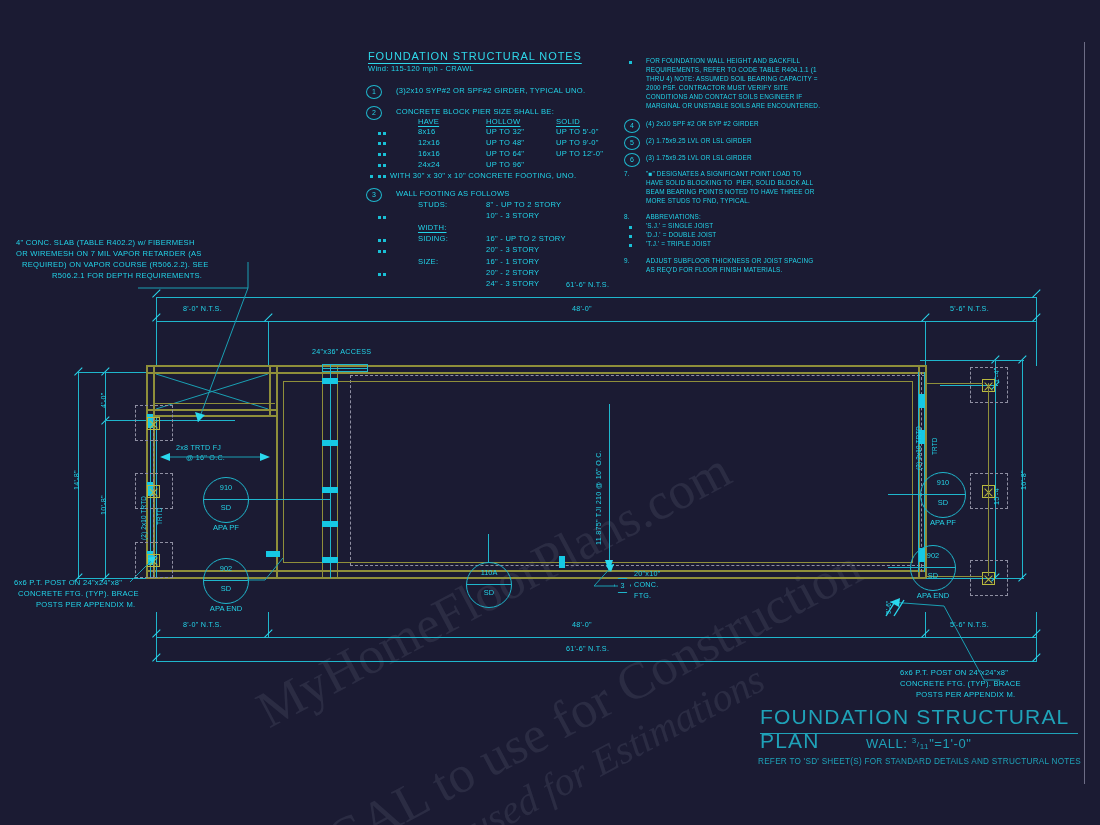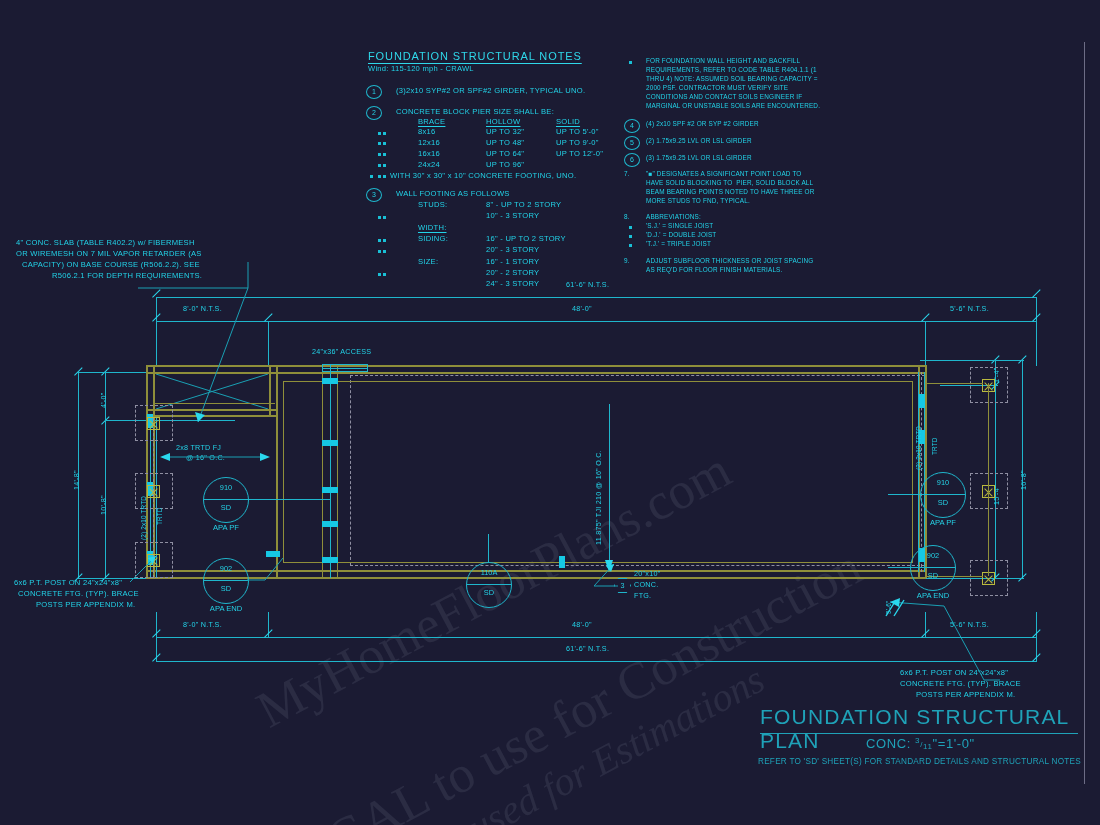--- a/index.html
+++ b/index.html
@@ -202,21 +202,21 @@
   <div class="txt h-notes" style="left:368px; top:50px;">FOUNDATION STRUCTURAL NOTES</div>
   <div class="txt sm2" style="left:368px; top:64px;">Wind: 115-120 mph - CRAWL</div>
 
   <div class="numcirc" style="left:366px; top:85px;">1</div>
   <div class="txt sm2" style="left:396px; top:86px;">(3)2x10 SYP#2 OR SPF#2 GIRDER, TYPICAL UNO.</div>
 
   <div class="numcirc" style="left:366px; top:106px;">2</div>
   <div class="txt sm2" style="left:396px; top:107px;">CONCRETE BLOCK PIER SIZE SHALL BE:</div>
 
   <div class="dbul" style="left:378px; top:121px;"><i></i><i></i></div>
-  <div class="txt sm2 u" style="left:418px; top:117px;">BRACE</div>
+  <div class="txt sm2 u" style="left:418px; top:117px;">HAVE</div>
   <div class="txt sm2 u" style="left:486px; top:117px;">HOLLOW</div>
   <div class="txt sm2 u" style="left:556px; top:117px;">SOLID</div>
 
   <div class="dbul" style="left:378px; top:131px;"><i></i><i></i></div>
   <div class="txt sm2" style="left:418px; top:127px;">8x16</div>
   <div class="txt sm2" style="left:486px; top:127px;">UP TO 32"</div>
   <div class="txt sm2" style="left:556px; top:127px;">UP TO 5'-0"</div>
 
   <div class="dbul" style="left:378px; top:142px;"><i></i><i></i></div>
   <div class="txt sm2" style="left:418px; top:138px;">12x16</div>
@@ -426,21 +426,21 @@
   <div class="ln h olive" style="left:925px; top:383px; width:58px;"></div>
   <div class="ln h olive" style="left:925px; top:576px; width:58px;"></div>
   <div class="ln v olive" style="left:988px; top:383px; height:193px;"></div>
 
   <div class="txt sm" style="left:312px; top:348px;">24"x36" ACCESS</div>
   <div style="position:absolute; left:322px; top:364px; width:46px; height:8px; border:1px solid #1fb6cc; box-sizing:border-box;"></div>
   <div class="ln h dimc" style="left:322px; top:368px; width:46px;"></div>
 
   <div class="txt sm2" style="left:16px; top:238px;">4" CONC. SLAB (TABLE R402.2) w/ FIBERMESH</div>
   <div class="txt sm2" style="left:16px; top:249px;">OR WIREMESH ON 7 MIL VAPOR RETARDER (AS</div>
-  <div class="txt sm2" style="left:22px; top:260px;">CAPACITY) ON BASE COURSE (R506.2.2). SEE</div>
+  <div class="txt sm2" style="left:22px; top:260px;">REQUIRED) ON VAPOR COURSE (R506.2.2). SEE</div>
   <div class="txt sm2" style="left:52px; top:271px;">R506.2.1 FOR DEPTH REQUIREMENTS.</div>
   <div style="position:absolute; left:138px; top:262px; width:120px; height:160px;">
     <svg width="120" height="160" style="display:block;">
       <polyline points="0,26 110,26 110,0" fill="none" stroke="#1aa0b4" stroke-width="1"></polyline>
       <line x1="110" y1="26" x2="60" y2="160" stroke="#1aa0b4" stroke-width="1"></line>
       <polygon points="60,160 57,150 67,153" fill="#2ad8ee"></polygon>
     </svg>
   </div>
 
   <div class="txt sm2" style="left:14px; top:578px;">6x6 P.T. POST ON 24"x24"x8"</div>
@@ -564,21 +564,21 @@
   <div class="txt sm" style="left:950px; top:621px;">5'-6" N.T.S.</div>
 
   <div class="ln h dimc" style="left:156px; top:661px; width:880px;"></div>
   <div class="tick" style="left:151px; top:657px;"></div>
   <div class="tick" style="left:1031px; top:657px;"></div>
   <div class="txt sm" style="left:566px; top:645px;">61'-6" N.T.S.</div>
 
   <div class="title-main" style="left:760px; top:705px;">FOUNDATION STRUCTURAL PLAN</div>
   <div class="title-rule" style="left:760px; top:733px; width:318px;"></div>
   <div class="scale-line" style="left:866px; top:736px;">
-    <span>CONC:</span>
+    <span>WALL:</span>
     <span class="frac">
       <sup>3</sup>/<sub>11</sub>
     </span><span>"=1'-0"</span>
   </div>
   <div class="refer-line" style="left:758px; top:757px;">REFER TO 'SD' SHEET(S) FOR STANDARD DETAILS AND STRUCTURAL NOTES</div>
 
   <div class="rightborder" style="left:1084px; top:42px; height:742px;"></div>
 
 </div>
 

